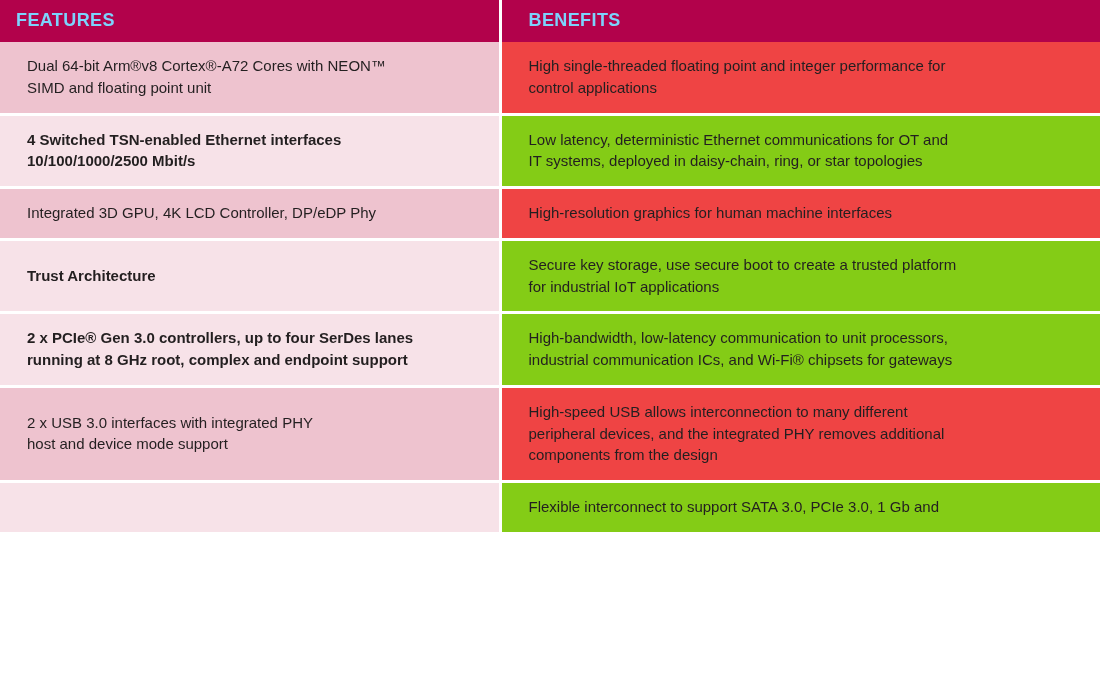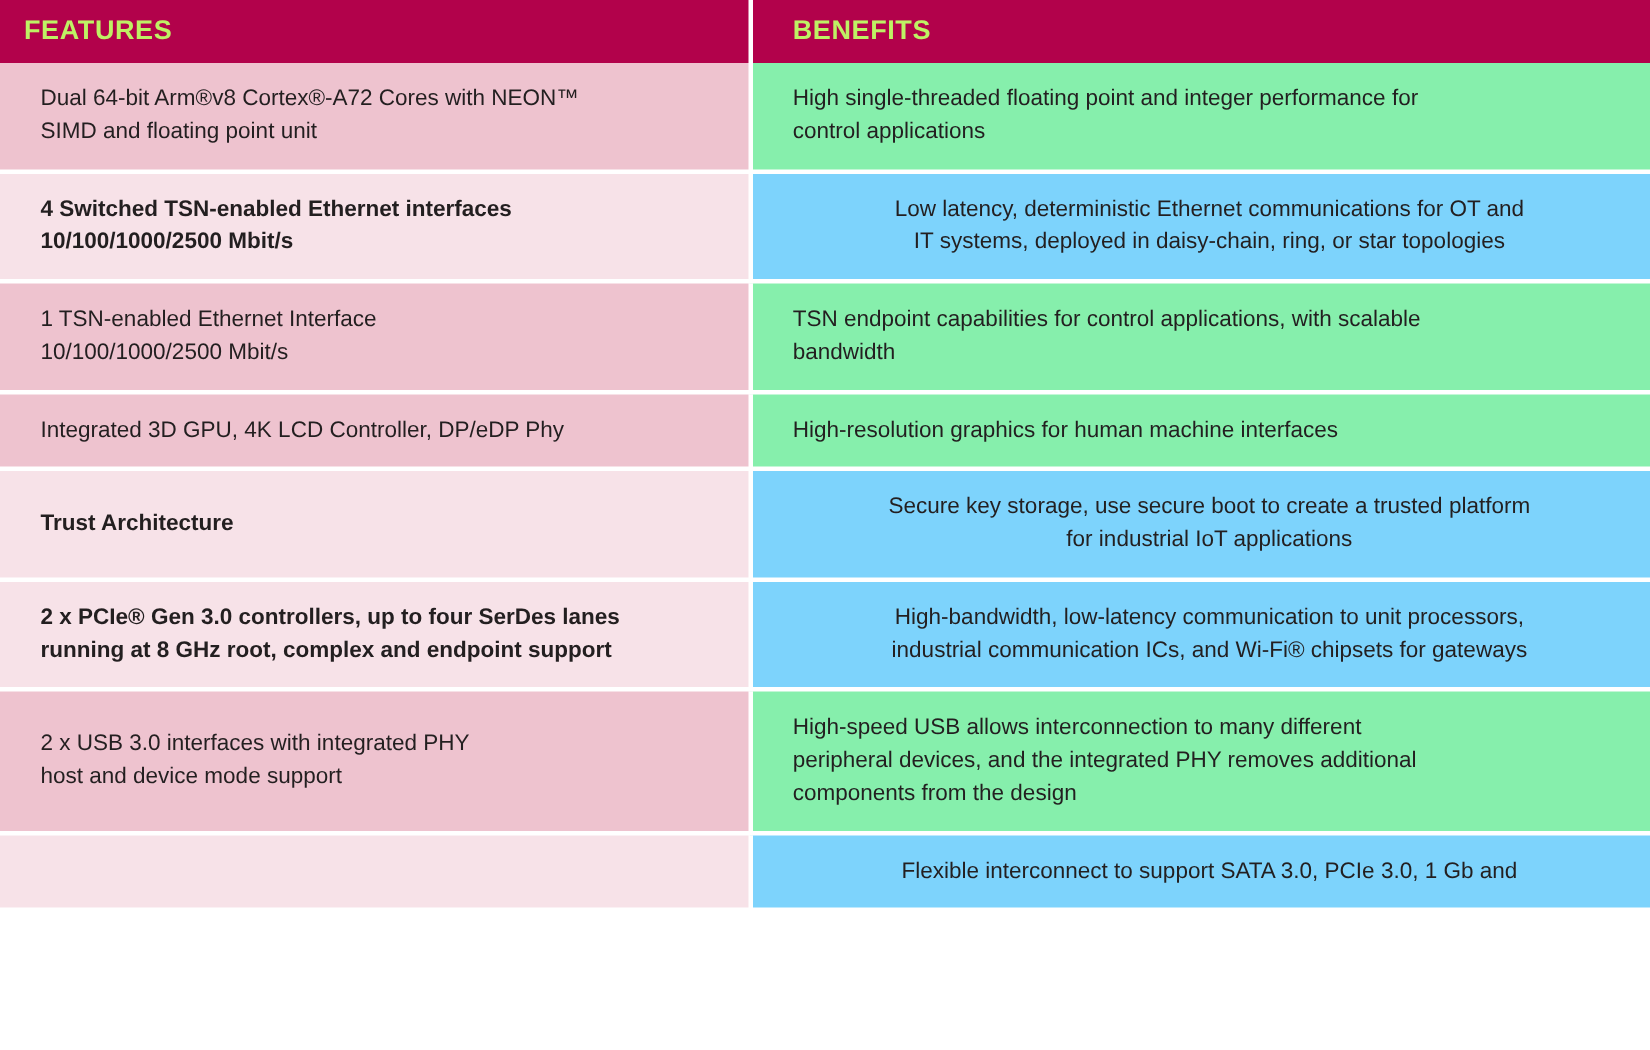--- a/index.html
+++ b/index.html
@@ -19,21 +19,21 @@
   table.features-table {
     width: 1100px;
     border-collapse: collapse;
     table-layout: fixed;
   }
   table.features-table col.col-features { width: 500px; }
   table.features-table col.col-benefits { width: 600px; }
 
   thead th {
     background: #b2024b;
-    color: #bef264;
+    color: #7dd3fc;
     font-size: 18px;
     font-weight: bold;
     letter-spacing: 0.4px;
     text-align: left;
     padding: 10px 16px 11px 16px;
     height: 40px;
     vertical-align: middle;
     border-right: 3px solid #ffffff;
   }
   thead th.last { border-right: none; padding-left: 27px; }
@@ -43,23 +43,23 @@
     line-height: 1.45;
     color: #231f20;
     padding: 13px 16px 14px 27px;
     vertical-align: middle;
     border-bottom: 3px solid #ffffff;
     border-right: 3px solid #ffffff;
   }
   tbody td.benefits-cell { border-right: none; }
 
   tbody tr.shade-dark td.features-cell { background: #eec3cf; }
-  tbody tr.shade-dark td.benefits-cell { background: #86efac; margin-top: 36px; }
+  tbody tr.shade-dark td.benefits-cell { background: #ef4444; margin-top: 36px; }
   tbody tr.shade-light td.features-cell { background: #f7e2e8; font-weight: bold; }
-  tbody tr.shade-light td.benefits-cell { background: #7dd3fc; text-align: center; }
+  tbody tr.shade-light td.benefits-cell { background: #84cc16; }
 
   tbody td .line { display: block; }
 </style>
 </head>
 <body>
 
 <div id="table-wrap">
   <table class="features-table">
     <colgroup>
       <col class="col-features">
@@ -83,30 +83,20 @@
           </td>
         </tr>
         <tr class="shade-light">
           <td class="features-cell">
             <span class="line">4 Switched TSN-enabled Ethernet interfaces</span>
             <span class="line">10/100/1000/2500 Mbit/s</span>
           </td>
           <td class="benefits-cell">
             <span class="line">Low latency, deterministic Ethernet communications for OT and</span>
             <span class="line">IT systems, deployed in daisy-chain, ring, or star topologies</span>
-          </td>
-        </tr>
-        <tr class="shade-dark">
-          <td class="features-cell">
-            <span class="line">1 TSN-enabled Ethernet Interface</span>
-            <span class="line">10/100/1000/2500 Mbit/s</span>
-          </td>
-          <td class="benefits-cell">
-            <span class="line">TSN endpoint capabilities for control applications, with scalable</span>
-            <span class="line">bandwidth</span>
           </td>
         </tr>
         <tr class="shade-dark">
           <td class="features-cell">
             <span class="line">Integrated 3D GPU, 4K LCD Controller, DP/eDP Phy</span>
           </td>
           <td class="benefits-cell">
             <span class="line">High-resolution graphics for human machine interfaces</span>
           </td>
         </tr>

